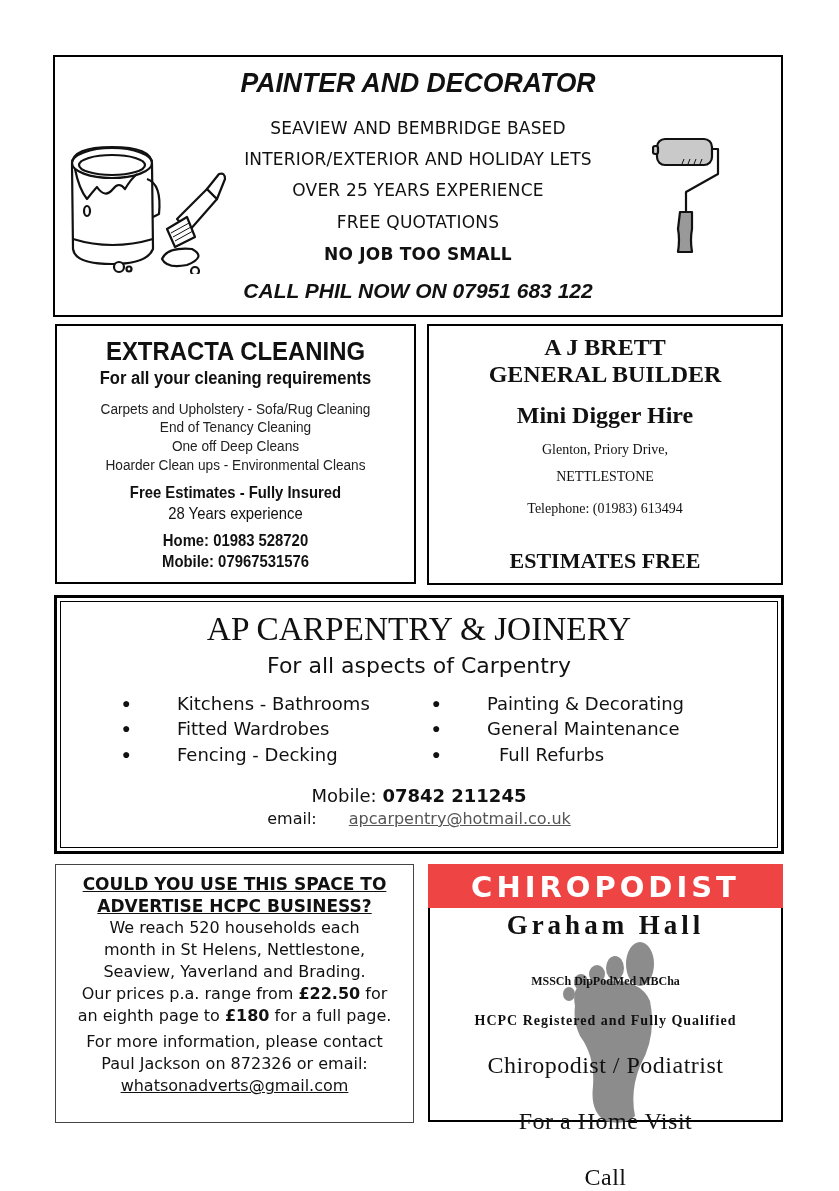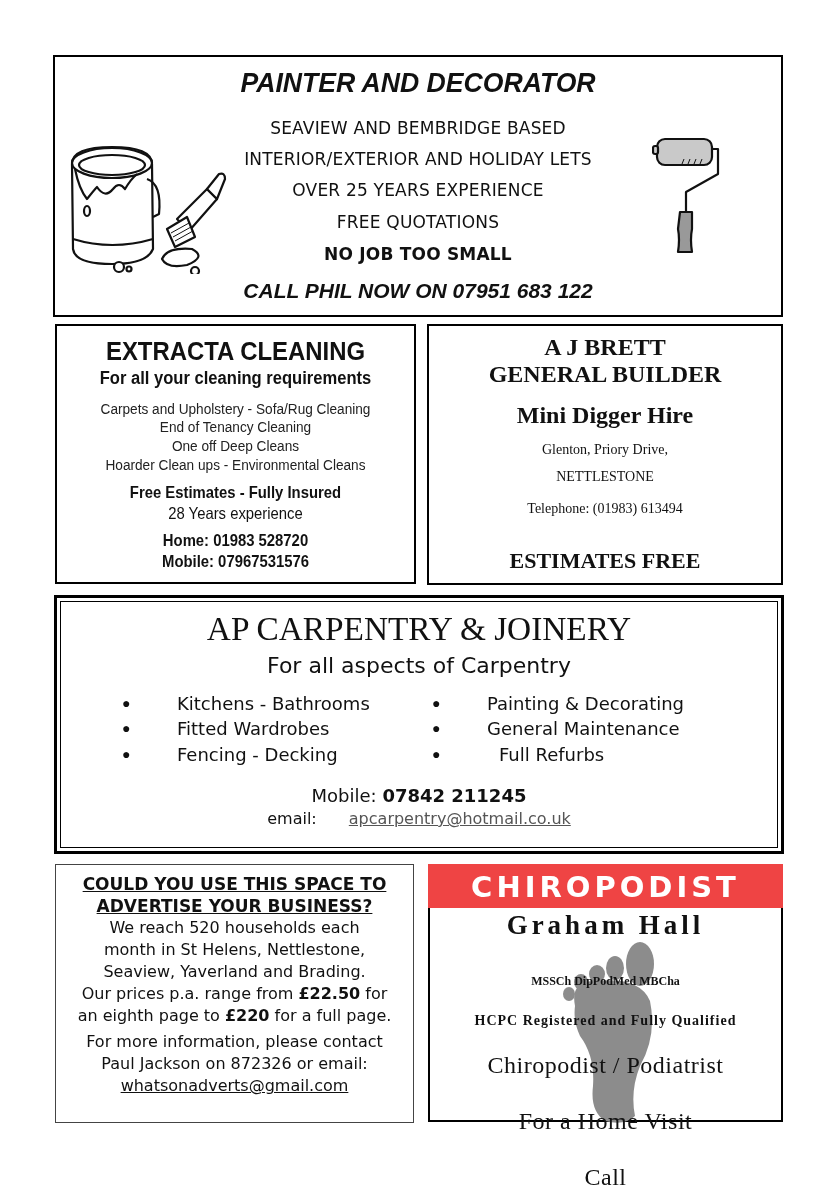--- a/index.html
+++ b/index.html
@@ -155,29 +155,29 @@
   <div class="abs mob dsans">
     <span>Mobile: </span><b>07842 211245</b>
   </div>
   <div class="abs mail dsans">
     <span>email: </span><u>apcarpentry@hotmail.co.uk</u>
   </div>
 </div>
 
 <div id="advert" class="box">
   <div class="abs h dsans" style="top:9px">COULD YOU USE THIS SPACE TO</div>
-  <div class="abs h dsans" style="top:31px">ADVERTISE YOUR BUSINESS?</div>
+  <div class="abs h dsans" style="top:31px">ADVERTISE HCPC BUSINESS?</div>
   <div class="abs p dsans" style="top:53px">We reach 520 households each</div>
   <div class="abs p dsans" style="top:75px">month in St Helens, Nettlestone,</div>
   <div class="abs p dsans" style="top:97px">Seaview, Yaverland and Brading.</div>
   <div class="abs p dsans" style="top:119px">
     <span>Our prices p.a. range from </span><b>£22.50</b><span> for</span>
   </div>
   <div class="abs p dsans" style="top:141px">
-    <span>an eighth page to </span><b>£220</b><span> for a full page.</span>
+    <span>an eighth page to </span><b>£180</b><span> for a full page.</span>
   </div>
   <div class="abs p dsans" style="top:167px">For more information, please contact</div>
   <div class="abs p dsans" style="top:189px">Paul Jackson on 872326 or email:</div>
   <div class="abs p dsans" style="top:211px"><u>whatsonadverts@gmail.com</u></div>
 </div>
 
 <div id="chiro" class="box">
   <div class="banner dsans">CHIROPODIST</div>
   <svg class="foot" viewBox="0 0 125 200">
     <g fill="#8c8c8c">

